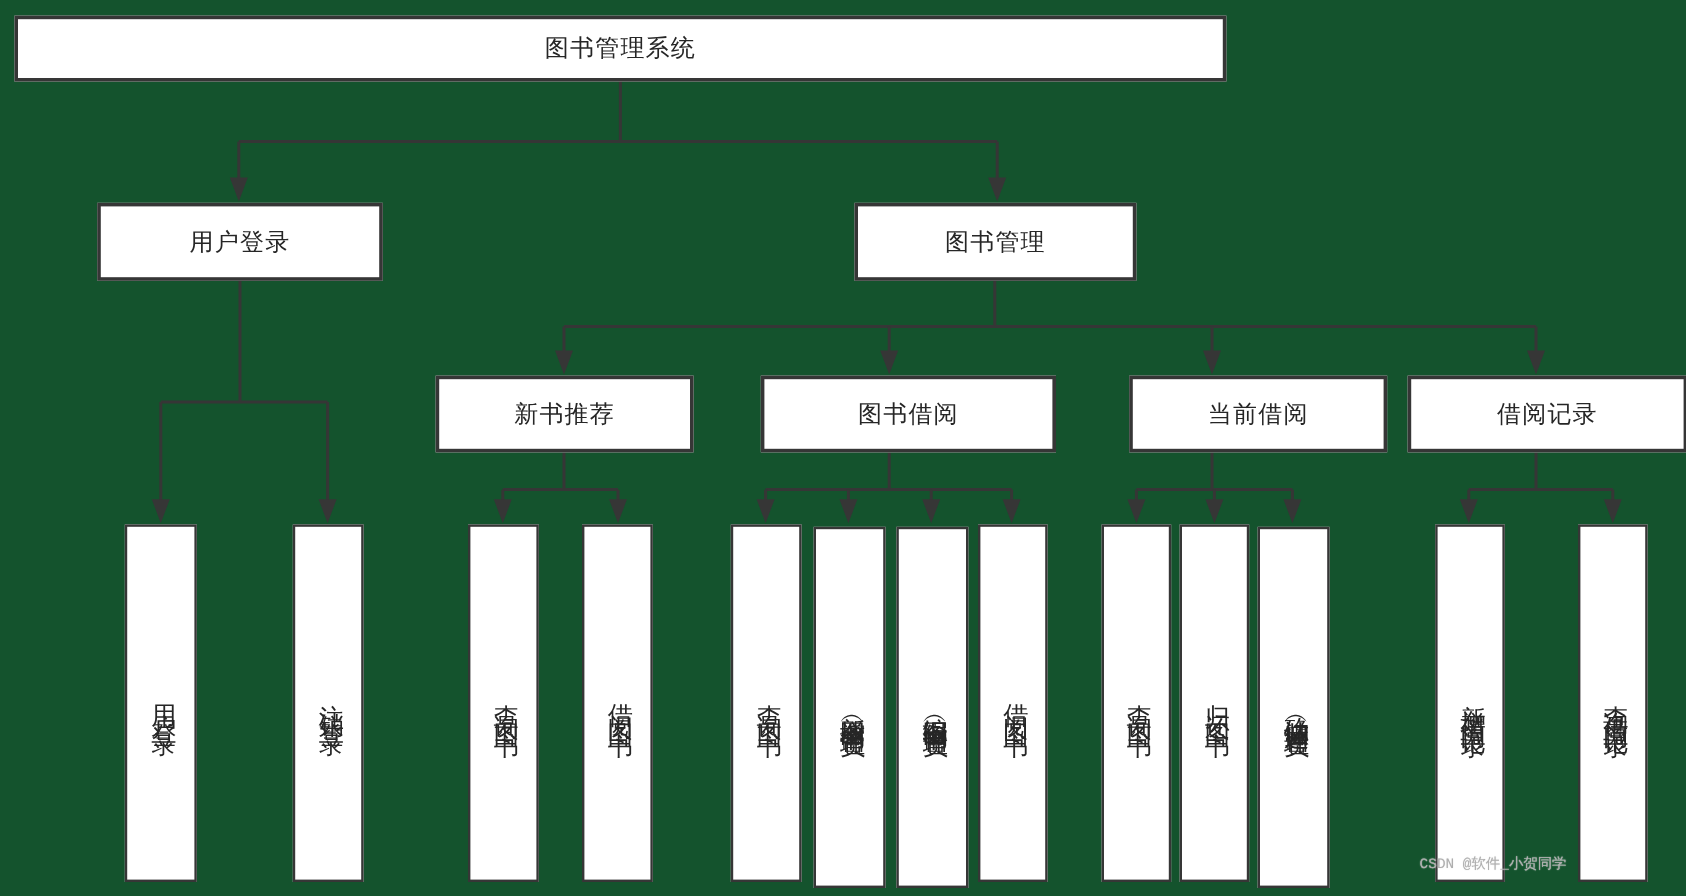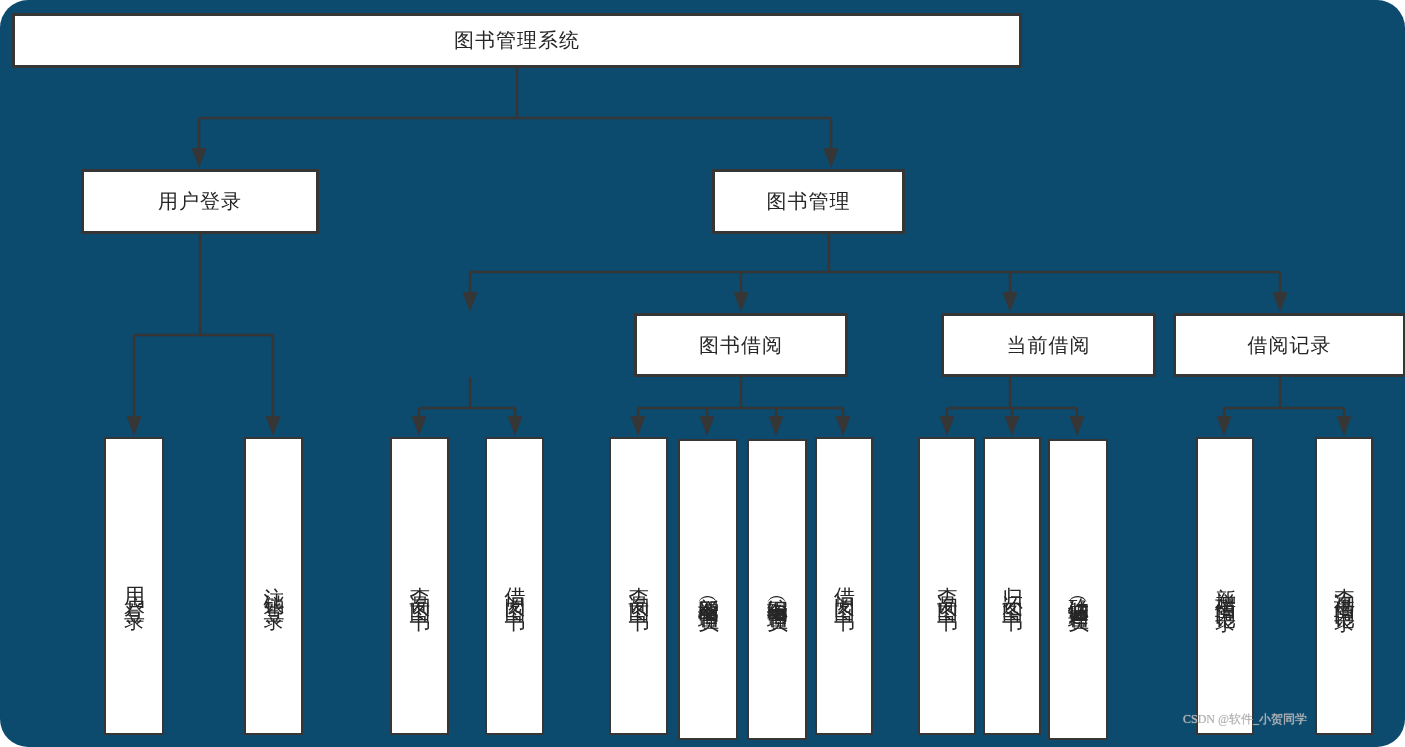--- a/index.html
+++ b/index.html
@@ -1,22 +1,21 @@
 <!DOCTYPE html>
 <html><head>
 <meta charset="utf-8">
 <style>
   html,body{margin:0;padding:0;background:#ffffff;}
   #canvas{
     position:relative;
     width:1405px;height:747px;
-    background:#0c4a6e;
-    font-family:Liberation Serif, serif;
+    background:#14532d;
+    font-family:Liberation Mono, monospace;
     overflow:hidden;
-    border-radius:28px;
   }
   #wires{position:absolute;left:0;top:0;width:1405px;height:747px;}
   .node{
     position:absolute;
     box-sizing:border-box;
     background:#ffffff;
     border:3px solid #363636;
     display:flex;
     align-items:center;
     justify-content:center;
@@ -116,23 +115,24 @@
         <line x1="1224" y1="408" x2="1224" y2="420" stroke="#363636" stroke-width="2.5"></line>
         <polygon points="1224,436 1216.5,416 1231.5,416" fill="#363636"></polygon>
         <line x1="1344" y1="408" x2="1344" y2="420" stroke="#363636" stroke-width="2.5"></line>
         <polygon points="1344,436 1336.5,416 1351.5,416" fill="#363636"></polygon>
       </g>
     </svg>
 
   <div class="node h-node" style="left:12px;top:13px;width:1010px;height:55px;">图书管理系统</div>
 
   <div class="node h-node" style="left:81px;top:169px;width:238px;height:65px;">用户登录</div>
-  <div class="node h-node" style="left:712px;top:169px;width:193px;height:65px;">图书管理</div>
+  <div class="node h-node" style="left:712px;top:169px;width:235px;height:65px;">图书管理</div>
 
-  <div class="node h-node" style="left:634px;top:313px;width:214px;height:64px;">图书借阅</div>
+  <div class="node h-node" style="left:363px;top:313px;width:215px;height:64px;">新书推荐</div>
+  <div class="node h-node" style="left:634px;top:313px;width:246px;height:64px;">图书借阅</div>
   <div class="node h-node" style="left:903px;top:313px;width:215px;height:64px;margin-left:38px;">当前借阅</div>
   <div class="node h-node" style="left:1173px;top:313px;width:233px;height:64px;">借阅记录</div>
 
   <div class="node v-node" style="left:104px;top:437px;width:60px;height:298px;">用户登录</div>
   <div class="node v-node" style="left:244px;top:437px;width:59px;height:298px;">注销登录</div>
 
   <div class="node v-node" style="left:390px;top:437px;width:59px;height:298px;">查询图书</div>
   <div class="node v-node" style="left:485px;top:437px;width:59px;height:298px;">借阅图书</div>
 
   <div class="node v-node" style="left:609px;top:437px;width:59px;height:298px;">查询图书</div>

